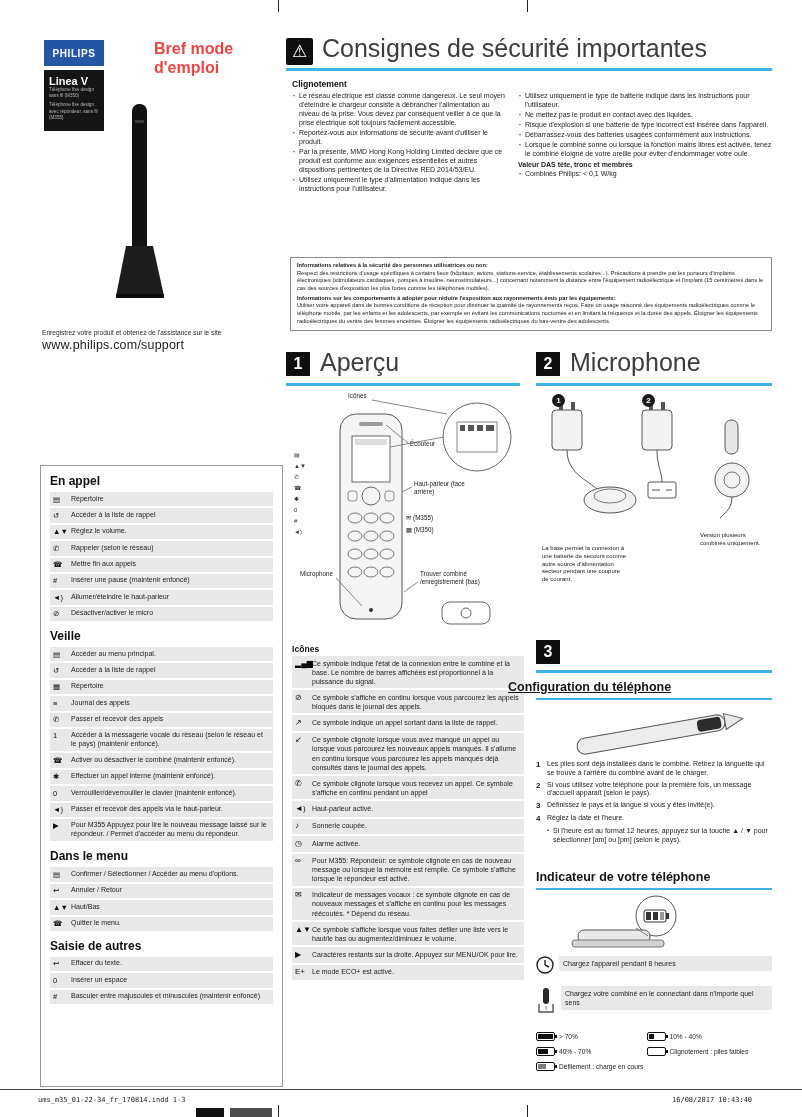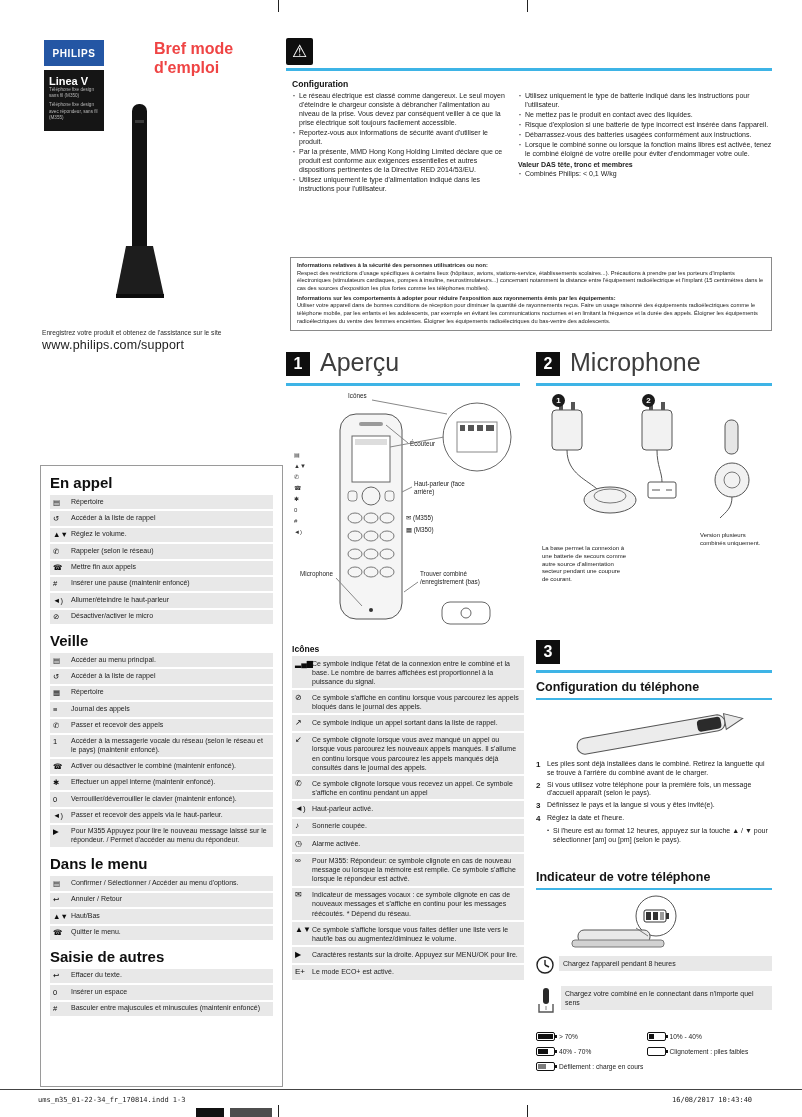--- a/index.html
+++ b/index.html
@@ -26,21 +26,21 @@
   .h-bold{font-size:8.6px;font-weight:bold;color:#111;}
   .h-sub{font-size:12.5px;font-weight:bold;color:#151515;}
   
   .small{font-size:7px;line-height:1.28;color:#222;}
   .bullet{position:relative;padding-left:7px;margin-bottom:1px;font-size:7px;line-height:1.28;color:#222;}
   .bullet:before{content:"\00b7";position:absolute;left:1px;top:0;font-weight:bold;}
   .notice{border:1px solid #8a8a8a;padding:4px 6px;font-size:5.7px;line-height:1.35;color:#222;background:#fff;}
   .notice .nt{font-weight:bold;}
   
   .panel{border:1px solid #9a9a9a;padding:8px 9px;overflow:hidden;background:#fff;}
-  .ksec-h{font-size:15px;font-weight:bold;margin:8px 0 4px;color:#0f0f0f;}
+  .ksec-h{font-size:12px;font-weight:bold;margin:8px 0 4px;color:#0f0f0f;}
   .panel .ksec-h:first-child{margin-top:0;}
   .krow{display:flex;background:#e8e8e8;margin-bottom:2px;padding:2.5px 3px;font-size:7px;line-height:1.25;color:#1c1c1c;}
   .kicon{width:18px;flex:none;font-size:7.5px;color:#0c0c0c;}
   .ktext{flex:1;}
   
   .irow{display:flex;background:#e8e8e8;margin-bottom:2px;padding:2.5px 3px;font-size:7px;line-height:1.3;color:#1c1c1c;}
   .iicon{width:17px;flex:none;font-size:8px;color:#0c0c0c;}
   .itext{flex:1;}
   
   .dlabel{position:absolute;font-size:6.3px;line-height:1.2;color:#222;}
@@ -95,23 +95,24 @@
     <rect x="34" y="4" width="15" height="150" rx="7" fill="#121212"></rect>
     <polygon points="28,146 55,146 66,196 18,196" fill="#1d1d1d"></polygon>
     <rect x="18" y="194" width="48" height="4" fill="#0c0c0c"></rect>
     <rect x="37" y="20" width="9" height="3" fill="#3a3a3a"></rect>
   </svg>
 
   <div class="abs register" style="left:42px;top:329px;width:235px;">Enregistrez votre produit et obtenez de l'assistance sur le site</div>
   <div class="abs support-url" style="left:42px;top:338px;">www.philips.com/support</div>
 
   <div class="abs warn-badge" style="left:286px;top:38px;">⚠</div>
+  <div class="abs sec-title" style="left:322px;top:34px;">Consignes de sécurité importantes</div>
   <div class="rule" style="left:286px;top:68px;width:486px;"></div>
 
-  <div class="abs h-bold" style="left:292px;top:79px;">Configuration</div>
+  <div class="abs h-bold" style="left:292px;top:79px;">Clignotement</div>
 
   <div class="abs" style="left:292px;top:92px;width:218px;">
 
   <div class="bullet">Le réseau électrique est classé comme dangereux. Le seul moyen d'éteindre le chargeur consiste à débrancher l'alimentation au niveau de la prise. Vous devez par conséquent veiller à ce que la prise électrique soit toujours facilement accessible.</div>
       <div class="bullet">Reportez-vous aux informations de sécurité avant d'utiliser le produit.</div>
       <div class="bullet">Par la présente, MMD Hong Kong Holding Limited déclare que ce produit est conforme aux exigences essentielles et autres dispositions pertinentes de la Directive RED 2014/53/EU.</div>
       <div class="bullet">Utilisez uniquement le type d'alimentation indiqué dans les instructions pour l'utilisateur.</div>
     </div>
 
   <div class="abs" style="left:518px;top:92px;width:254px;">
@@ -433,21 +434,21 @@
     <path d="M196,105 C196,116 190,120 184,126" fill="none" stroke="#555"></path>
   </svg>
   <div class="numdot" style="left:552px;top:394px;">1</div>
   <div class="numdot" style="left:642px;top:394px;">2</div>
   <div class="abs" style="left:542px;top:545px;width:86px;font-size:6px;line-height:1.3;color:#222;">La base permet la connexion à une batterie de secours comme autre source d'alimentation secteur pendant une coupure de courant.</div>
   <div class="abs" style="left:700px;top:532px;width:64px;font-size:6px;line-height:1.3;color:#222;">Version plusieurs combinés uniquement.</div>
 
   <div class="abs badge" style="left:536px;top:640px;">3</div>
   <div class="rule" style="left:536px;top:670px;width:236px;"></div>
 
-  <div class="abs h-sub" style="left:536px;top:680px;">Configuration du téléphone</div>
+  <div class="abs h-sub" style="left:508px;top:680px;text-decoration:underline;">Configuration du téléphone</div>
   <div class="thin-rule" style="left:536px;top:698px;width:236px;"></div>
 
   <svg class="abs" style="left:548px;top:704px;" width="212" height="54" viewBox="0 0 212 54">
     <g transform="rotate(-10 106 30)">
       <rect x="28" y="22" width="150" height="16" rx="8" fill="#ececec" stroke="#555"></rect>
       <rect x="150" y="24" width="24" height="12" rx="4" fill="#2b2b2b"></rect>
       <polygon points="178,22 196,30 178,38" fill="#e8e8e8" stroke="#555"></polygon>
     </g>
   </svg>
 

